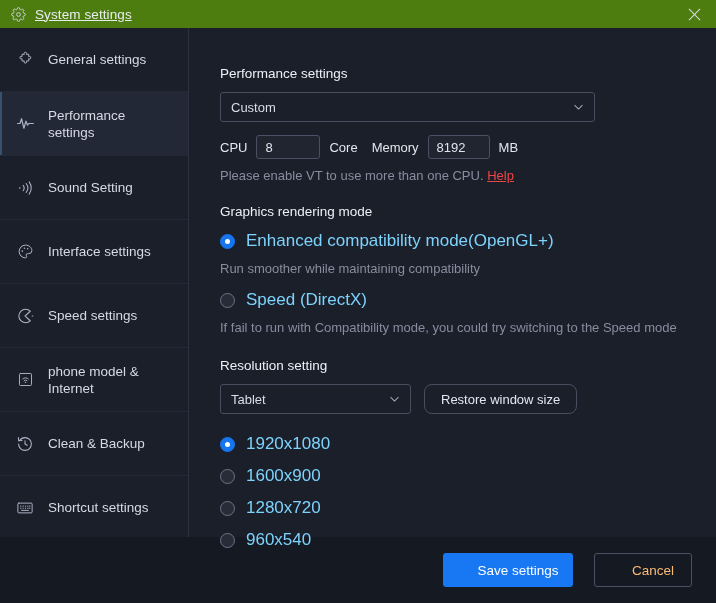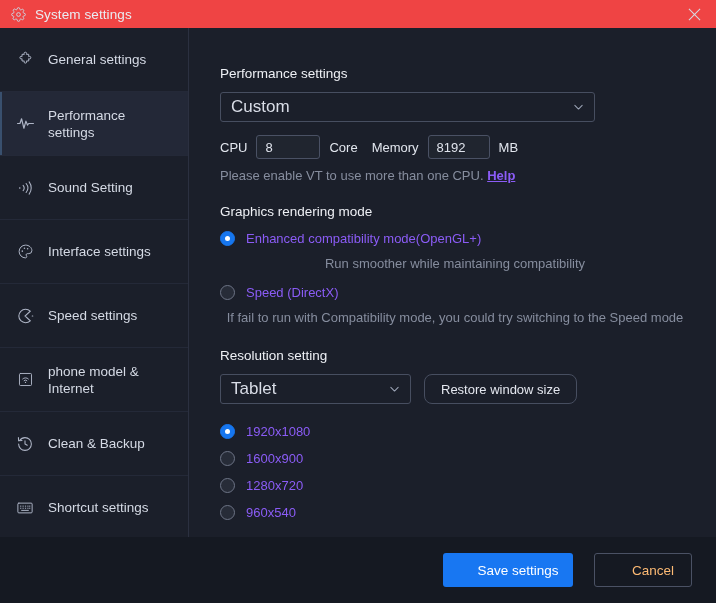--- a/index.html
+++ b/index.html
@@ -21,25 +21,26 @@
     height: 603px;
     background: #151922;
     display: flex;
     flex-direction: column;
   }
 
   
   .titlebar {
     height: 28px;
     flex: 0 0 28px;
-    background: #ef4444;
+    background: #4d7c0f;
     display: flex;
     align-items: center;
     padding: 0 0 0 10px;
     position: relative;
+    text-decoration: underline;
   }
   .titlebar .tb-icon {
     width: 16px;
     height: 16px;
     margin-right: 9px;
     display: flex;
     align-items: center;
     justify-content: center;
     color: #cdd2dd;
   }
@@ -133,21 +134,21 @@
     position: relative;
     box-sizing: border-box;
     height: 30px;
     border: 1px solid #474e60;
     border-radius: 3px;
     background: transparent;
     display: flex;
     align-items: center;
     padding: 0 10px;
     color: #d9dde7;
-    font-size: 17px;
+    font-size: 13px;
   }
   .select .caret {
     position: absolute;
     right: 9px;
     top: 50%;
     transform: translateY(-50%);
     color: #9aa2b4;
     display: flex;
   }
   .select-perf { width: 375px; }
@@ -177,23 +178,22 @@
   .txtbox.cpu { width: 64px; }
   .txtbox.mem { width: 62px; }
   .row-cpu .gap { width: 14px; }
 
   .hint {
     margin-top: 9px;
     font-size: 13px;
     color: #868d9e;
   }
   .hint .link {
-    color: #8b5cf6;
+    color: #ef4444;
     text-decoration: underline;
-    font-weight: bold;
   }
 
   .radio-row {
     display: flex;
     align-items: center;
     margin-top: 12px;
   }
   .radio {
     width: 15px;
     height: 15px;
@@ -213,30 +213,29 @@
   .radio.on::after {
     content: "";
     position: absolute;
     left: 50%; top: 50%;
     width: 5px; height: 5px;
     margin: -2.5px 0 0 -2.5px;
     border-radius: 50%;
     background: #ffffff;
   }
   .radio-label {
-    font-size: 13px;
-    color: #8b5cf6;
+    font-size: 17px;
+    color: #7dd3fc;
   }
   .sub {
     font-size: 13px;
     color: #868d9e;
     margin-top: 8px;
     max-width: 470px;
     line-height: 19px;
-    text-align: center;
   }
 
   .res-top {
     display: flex;
     align-items: center;
     margin-bottom: 2px;
   }
   .btn-restore {
     box-sizing: border-box;
     height: 30px;

